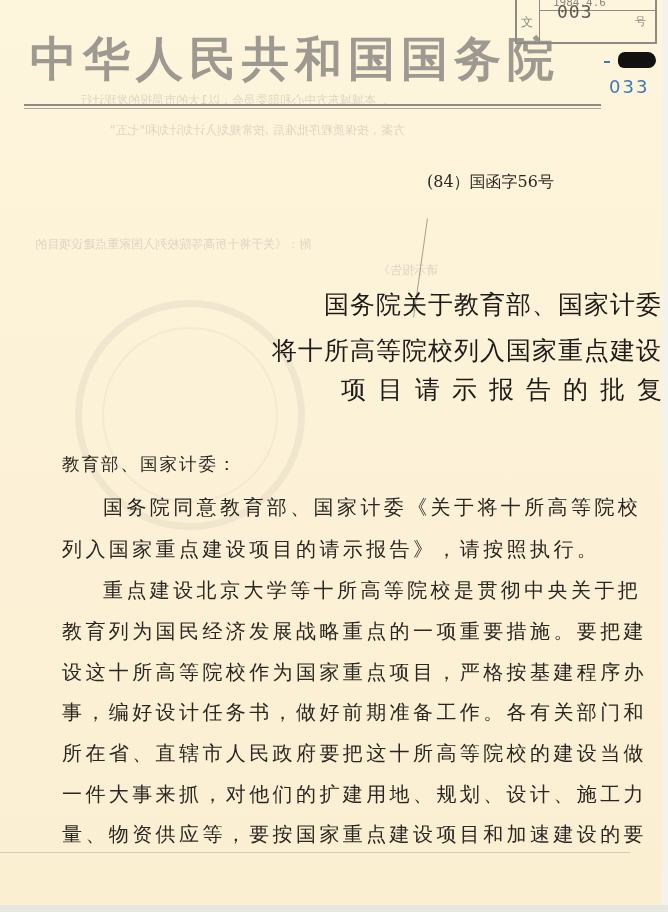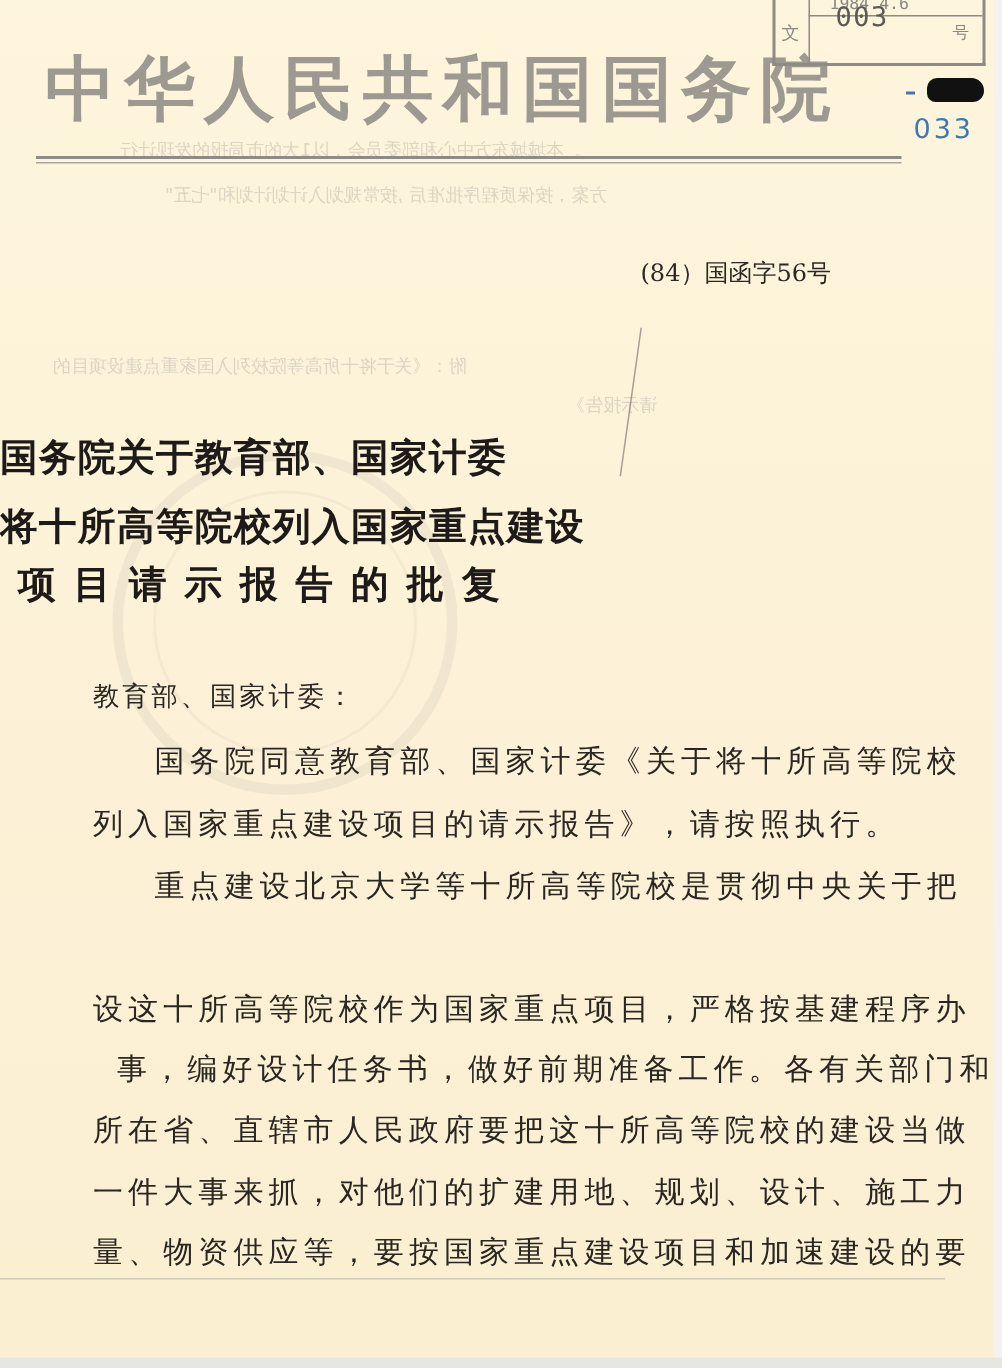--- a/index.html
+++ b/index.html
@@ -175,23 +175,23 @@
       font-size: 16px;
       color: #2b2723;
       white-space: nowrap;
     }
 
     
     .title {
       position: absolute;
       left: 0;
       width: 662px;
-      text-align: left;
+      text-align: right;
       font-family: "DejaVu Sans", "Liberation Sans", sans-serif;
-      font-weight: bold;
+      font-weight: normal;
       font-size: 25px;
       color: #1d1a17;
       white-space: nowrap;
     }
     .title-1 { top: 288px; letter-spacing: 1px; }
     .title-2 { top: 334px; letter-spacing: 1px; }
     .title-3 { top: 373px; letter-spacing: 12px; padding-left: 12px; }
 
     
     .body-text {
@@ -262,22 +262,23 @@
 
   <div class="title title-1">国务院关于教育部、国家计委</div>
   <div class="title title-2">将十所高等院校列入国家重点建设</div>
   <div class="title title-3">项目请示报告的批复</div>
 
   <div class="body-text salutation">教育部、国家计委：</div>
 
   <div class="line indent" style="top:494px;">国务院同意教育部、国家计委《关于将十所高等院校</div>
   <div class="line" style="top:536px;">列入国家重点建设项目的请示报告》，请按照执行。</div>
   <div class="line indent" style="top:577px;">重点建设北京大学等十所高等院校是贯彻中央关于把</div>
+  <div class="line" style="top:618px;">教育列为国民经济发展战略重点的一项重要措施。要把建</div>
   <div class="line" style="top:659px;">设这十所高等院校作为国家重点项目，严格按基建程序办</div>
-  <div class="line" style="top:699px;margin-left:16px;">事，编好设计任务书，做好前期准备工作。各有关部门和</div>
+  <div class="line" style="top:699px;">事，编好设计任务书，做好前期准备工作。各有关部门和</div>
   <div class="line" style="top:740px;">所在省、直辖市人民政府要把这十所高等院校的建设当做</div>
   <div class="line" style="top:781px;">一件大事来抓，对他们的扩建用地、规划、设计、施工力</div>
   <div class="line" style="top:821px;">量、物资供应等，要按国家重点建设项目和加速建设的要</div>
 
   <div class="footer-rule"></div>
 </div>
 
 <div class="right-strip"></div>
 <div class="bottom-strip"></div>
 

